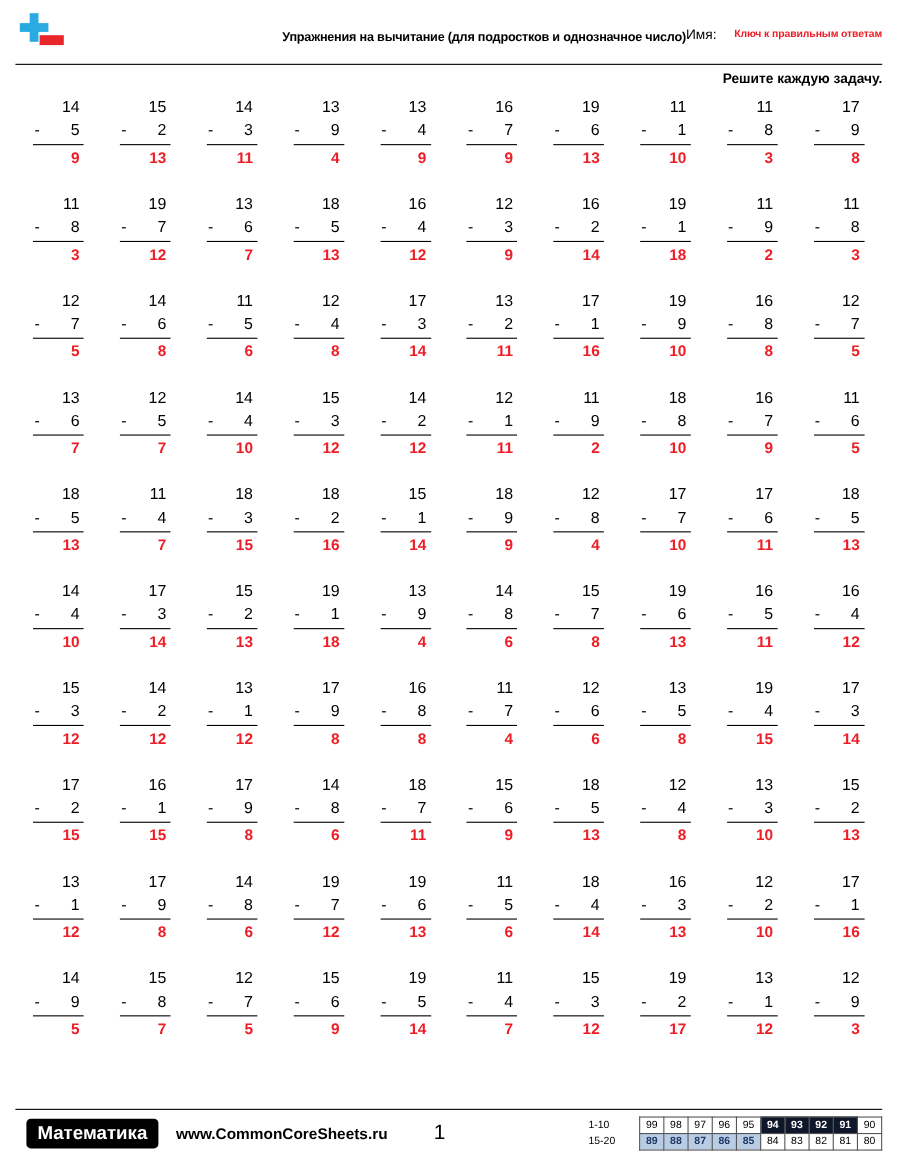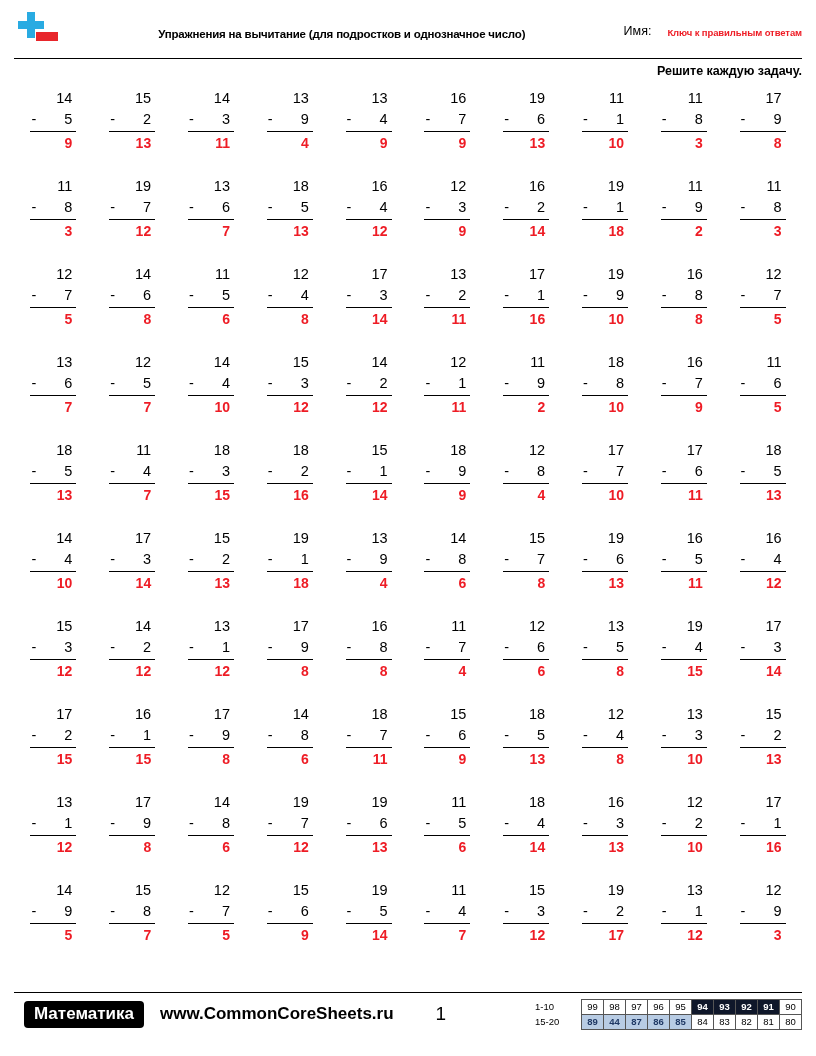--- a/index.html
+++ b/index.html
@@ -61,32 +61,32 @@
   .logo-bar {
     position: absolute;
     left: 22px;
     top: 20px;
     width: 22px;
     height: 9px;
     background: #e8262b;
   }
   .header-center {
     flex: 1 1 auto;
-    text-align: center;
+    text-align: right;
     padding-top: 14px;
   }
   .title-text {
     font-size: 11.5px;
     font-weight: bold;
     letter-spacing: -0.2px;
   }
   .header-right {
     flex: 0 0 auto;
     display: flex;
-    align-items: flex-end;
+    align-items: center;
     padding-top: 14px;
     gap: 8px;
   }
   .name-label {
     font-size: 12.5px;
   }
   .answer-key {
     color: #ee1c25;
     font-weight: bold;
     font-size: 9.5px;
@@ -144,21 +144,21 @@
     font-weight: bold;
     font-size: 14px;
     padding-top: 1px;
   }
 
   
   .footer {
     position: absolute;
     left: 14px;
     right: 14px;
-    bottom: 24px;
+    bottom: 8px;
     height: 40px;
   }
   .footer-rule {
     border: 0;
     border-top: 1px solid #000;
     margin: 0 0 4px 0;
   }
   .footer-inner {
     display: flex;
     align-items: center;
@@ -167,21 +167,21 @@
   .brand {
     background: #000;
     color: #fff;
     font-weight: bold;
     font-size: 17px;
     padding: 3px 10px 4px 10px;
     border-radius: 4px;
     margin-left: 10px;
   }
   .site {
-    font-size: 17px;
+    font-size: 14px;
     font-weight: bold;
     margin-left: 16px;
   }
   .page-num {
     font-size: 19px;
     margin-left: 42px;
   }
   .score-table {
     margin-left: auto;
     border-collapse: collapse;
@@ -1258,21 +1258,21 @@
               <td>95</td>
               <td class="hl">94</td>
               <td class="hl">93</td>
               <td class="hl">92</td>
               <td class="hl">91</td>
               <td>90</td>
             </tr>
             <tr>
               <td class="rowlabel">15-20</td>
               <td class="hl2">89</td>
-              <td class="hl2">44</td>
+              <td class="hl2">88</td>
               <td class="hl2">87</td>
               <td class="hl2">86</td>
               <td class="hl2">85</td>
               <td>84</td>
               <td>83</td>
               <td>82</td>
               <td>81</td>
               <td>80</td>
             </tr>
           </tbody>

